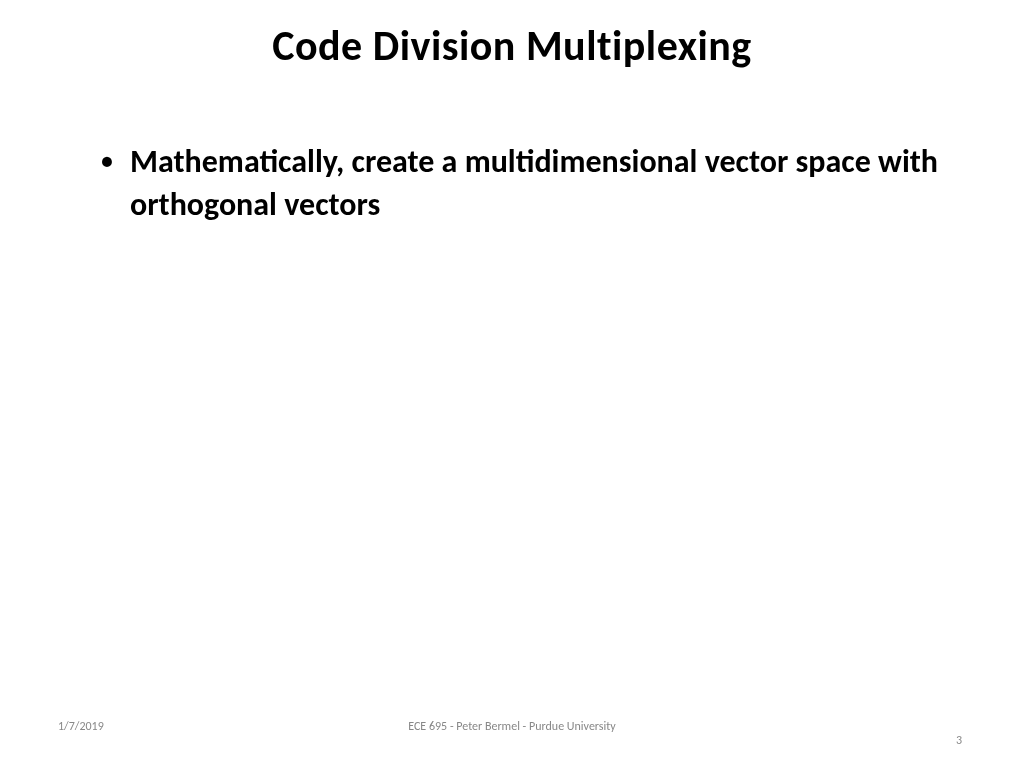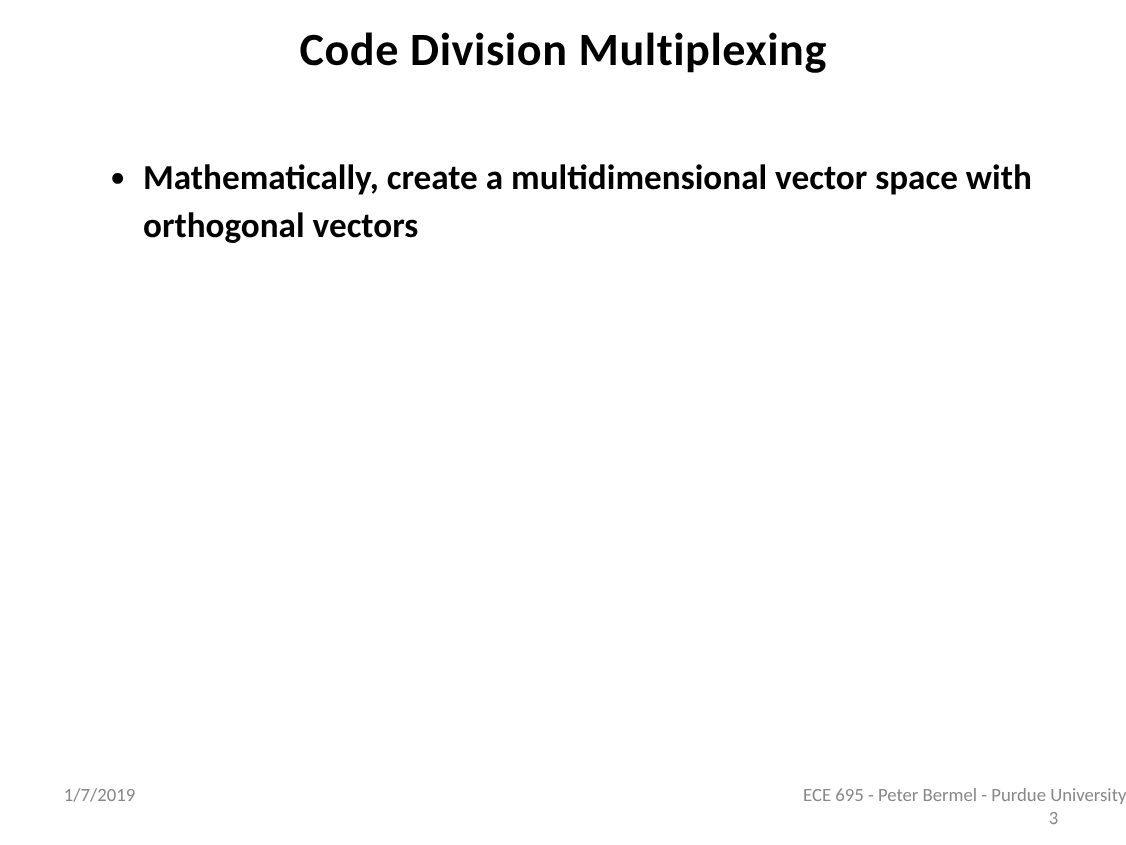--- a/index.html
+++ b/index.html
@@ -47,30 +47,30 @@
     }
     .bullet-text {
       flex: 1;
       font-weight: bold;
     }
     .slide-footer {
       position: absolute;
       bottom: 35px;
       left: 0;
       width: 100%;
-      font-size: 17px;
+      font-size: 12px;
       color: #888888;
     }
     .footer-date {
       position: absolute;
       left: 58px;
     }
     .footer-center {
       width: 100%;
-      text-align: right;
+      text-align: center;
     }
     .footer-page {
       position: absolute;
       right: 62px;
     }
   </style>
 </head>
 <body>
 
 <h1 class="slide-title">Code Division Multiplexing</h1>

